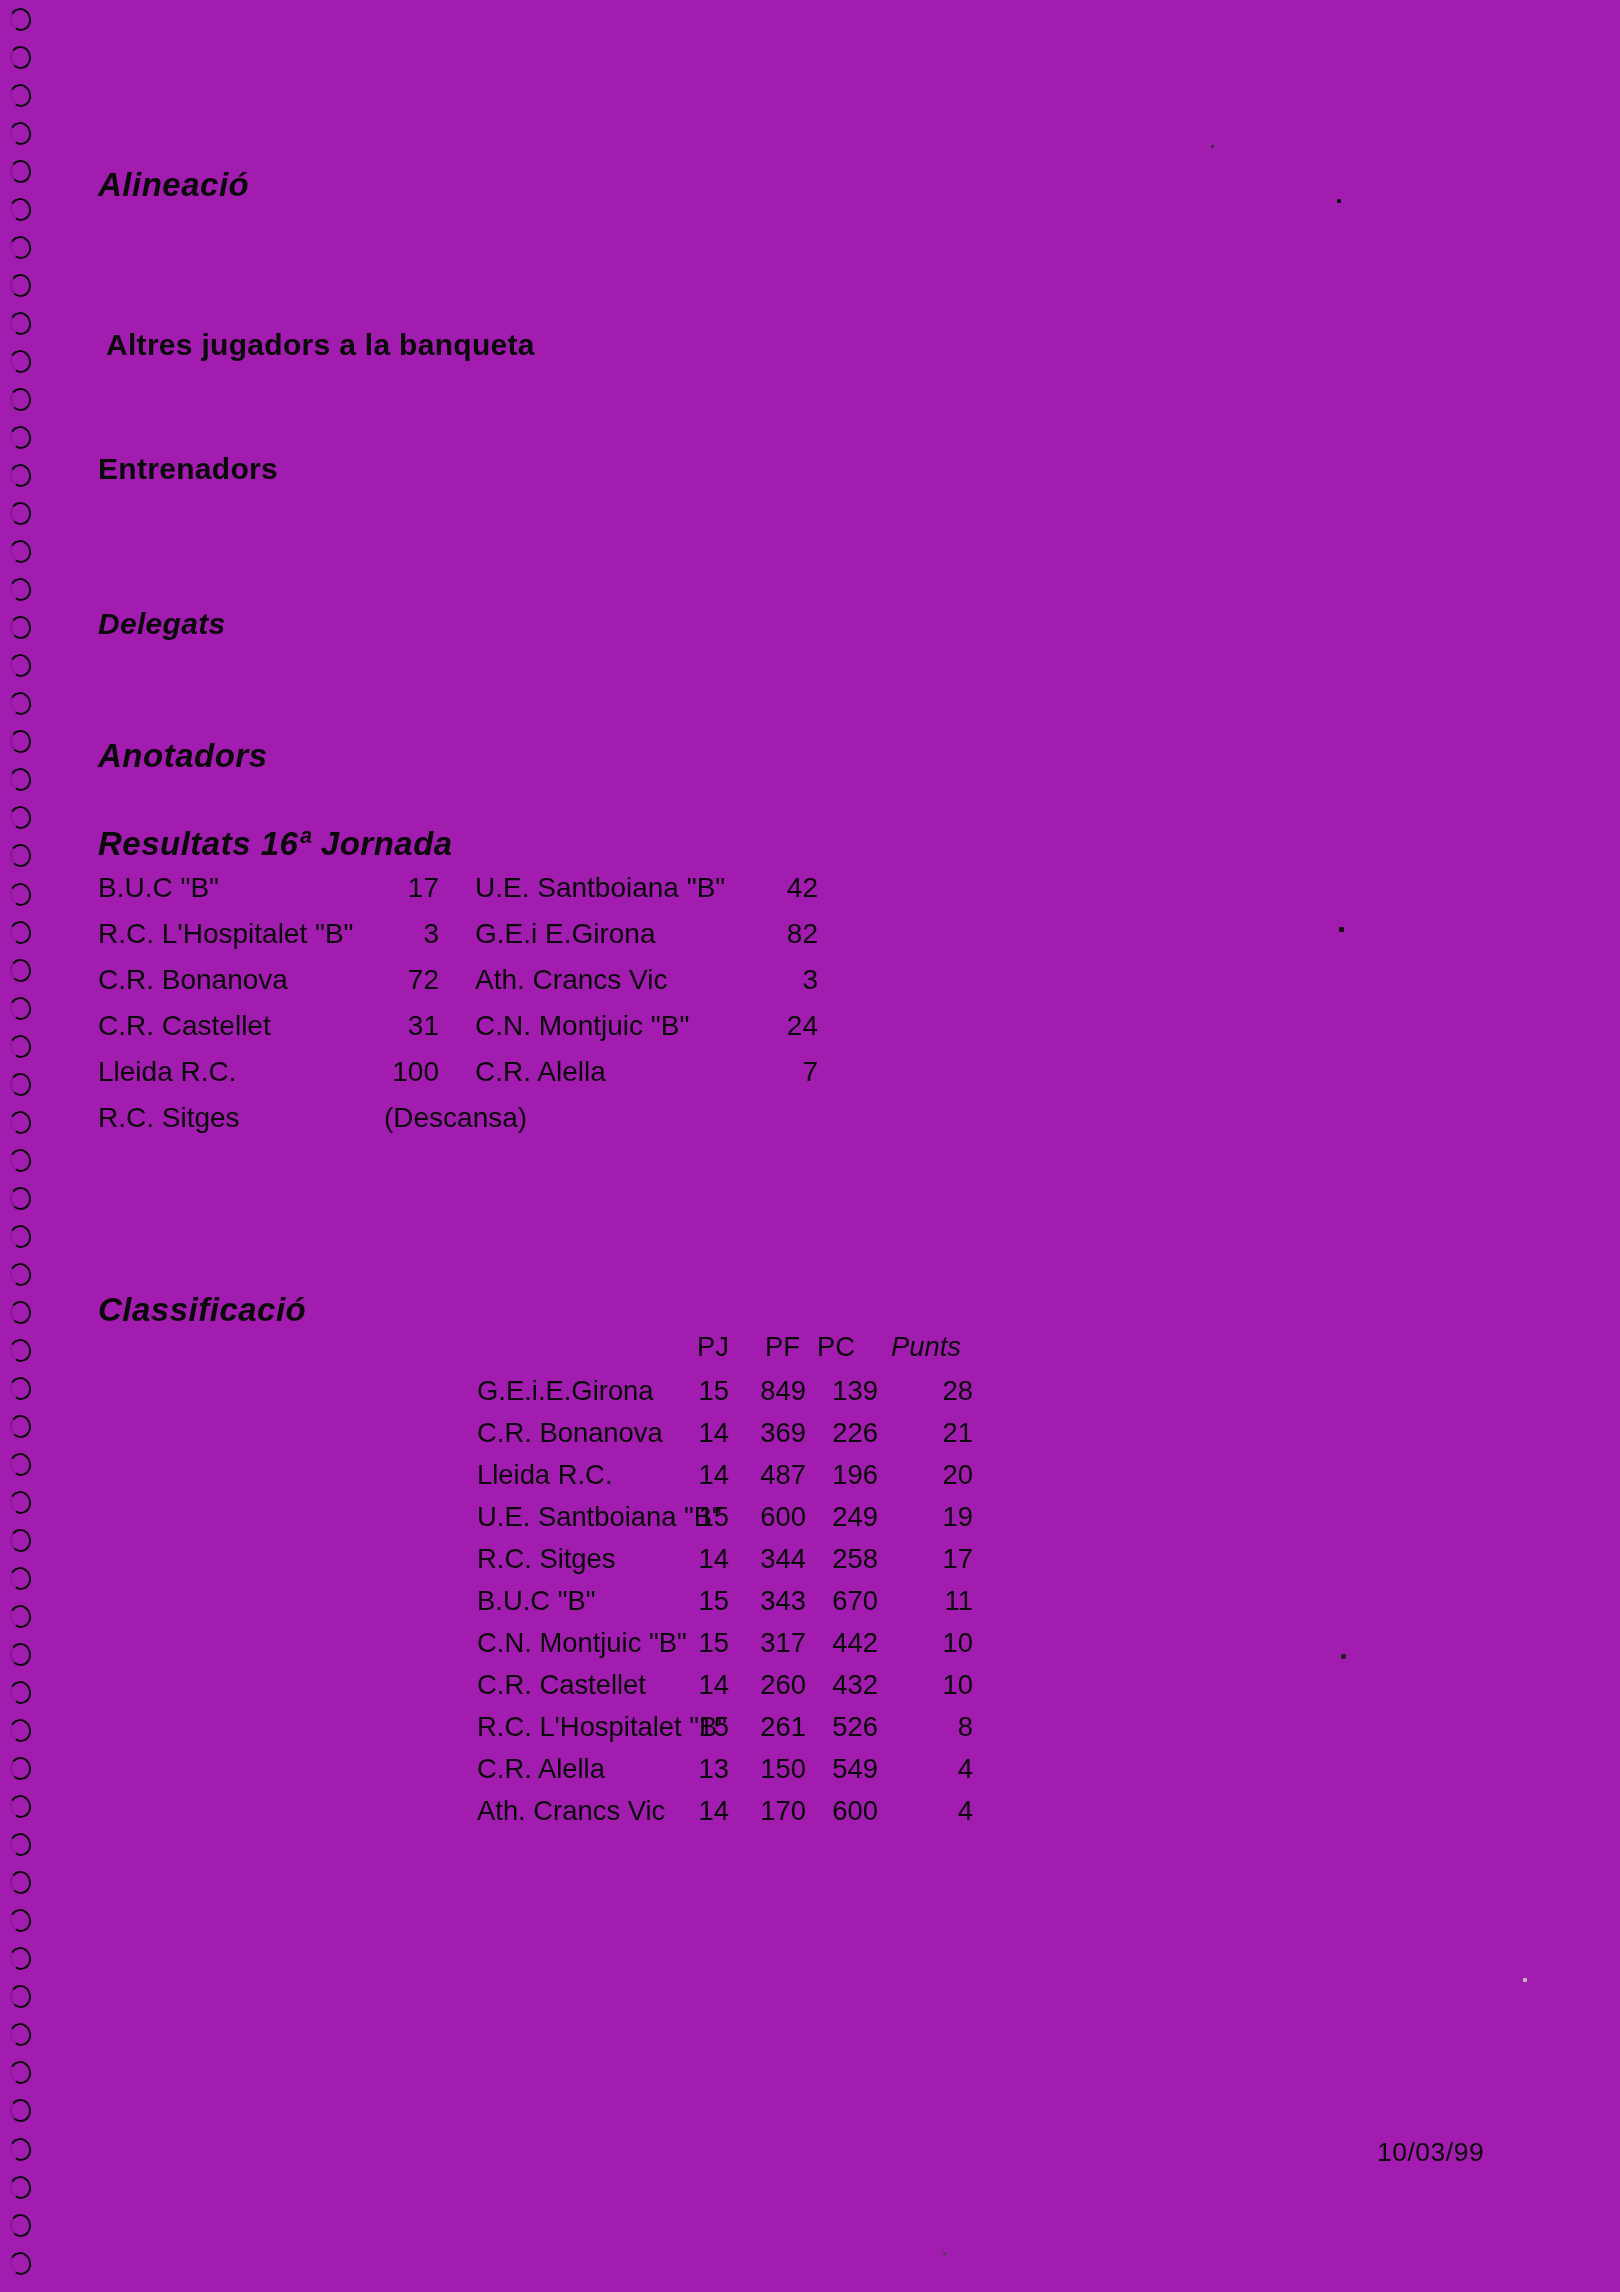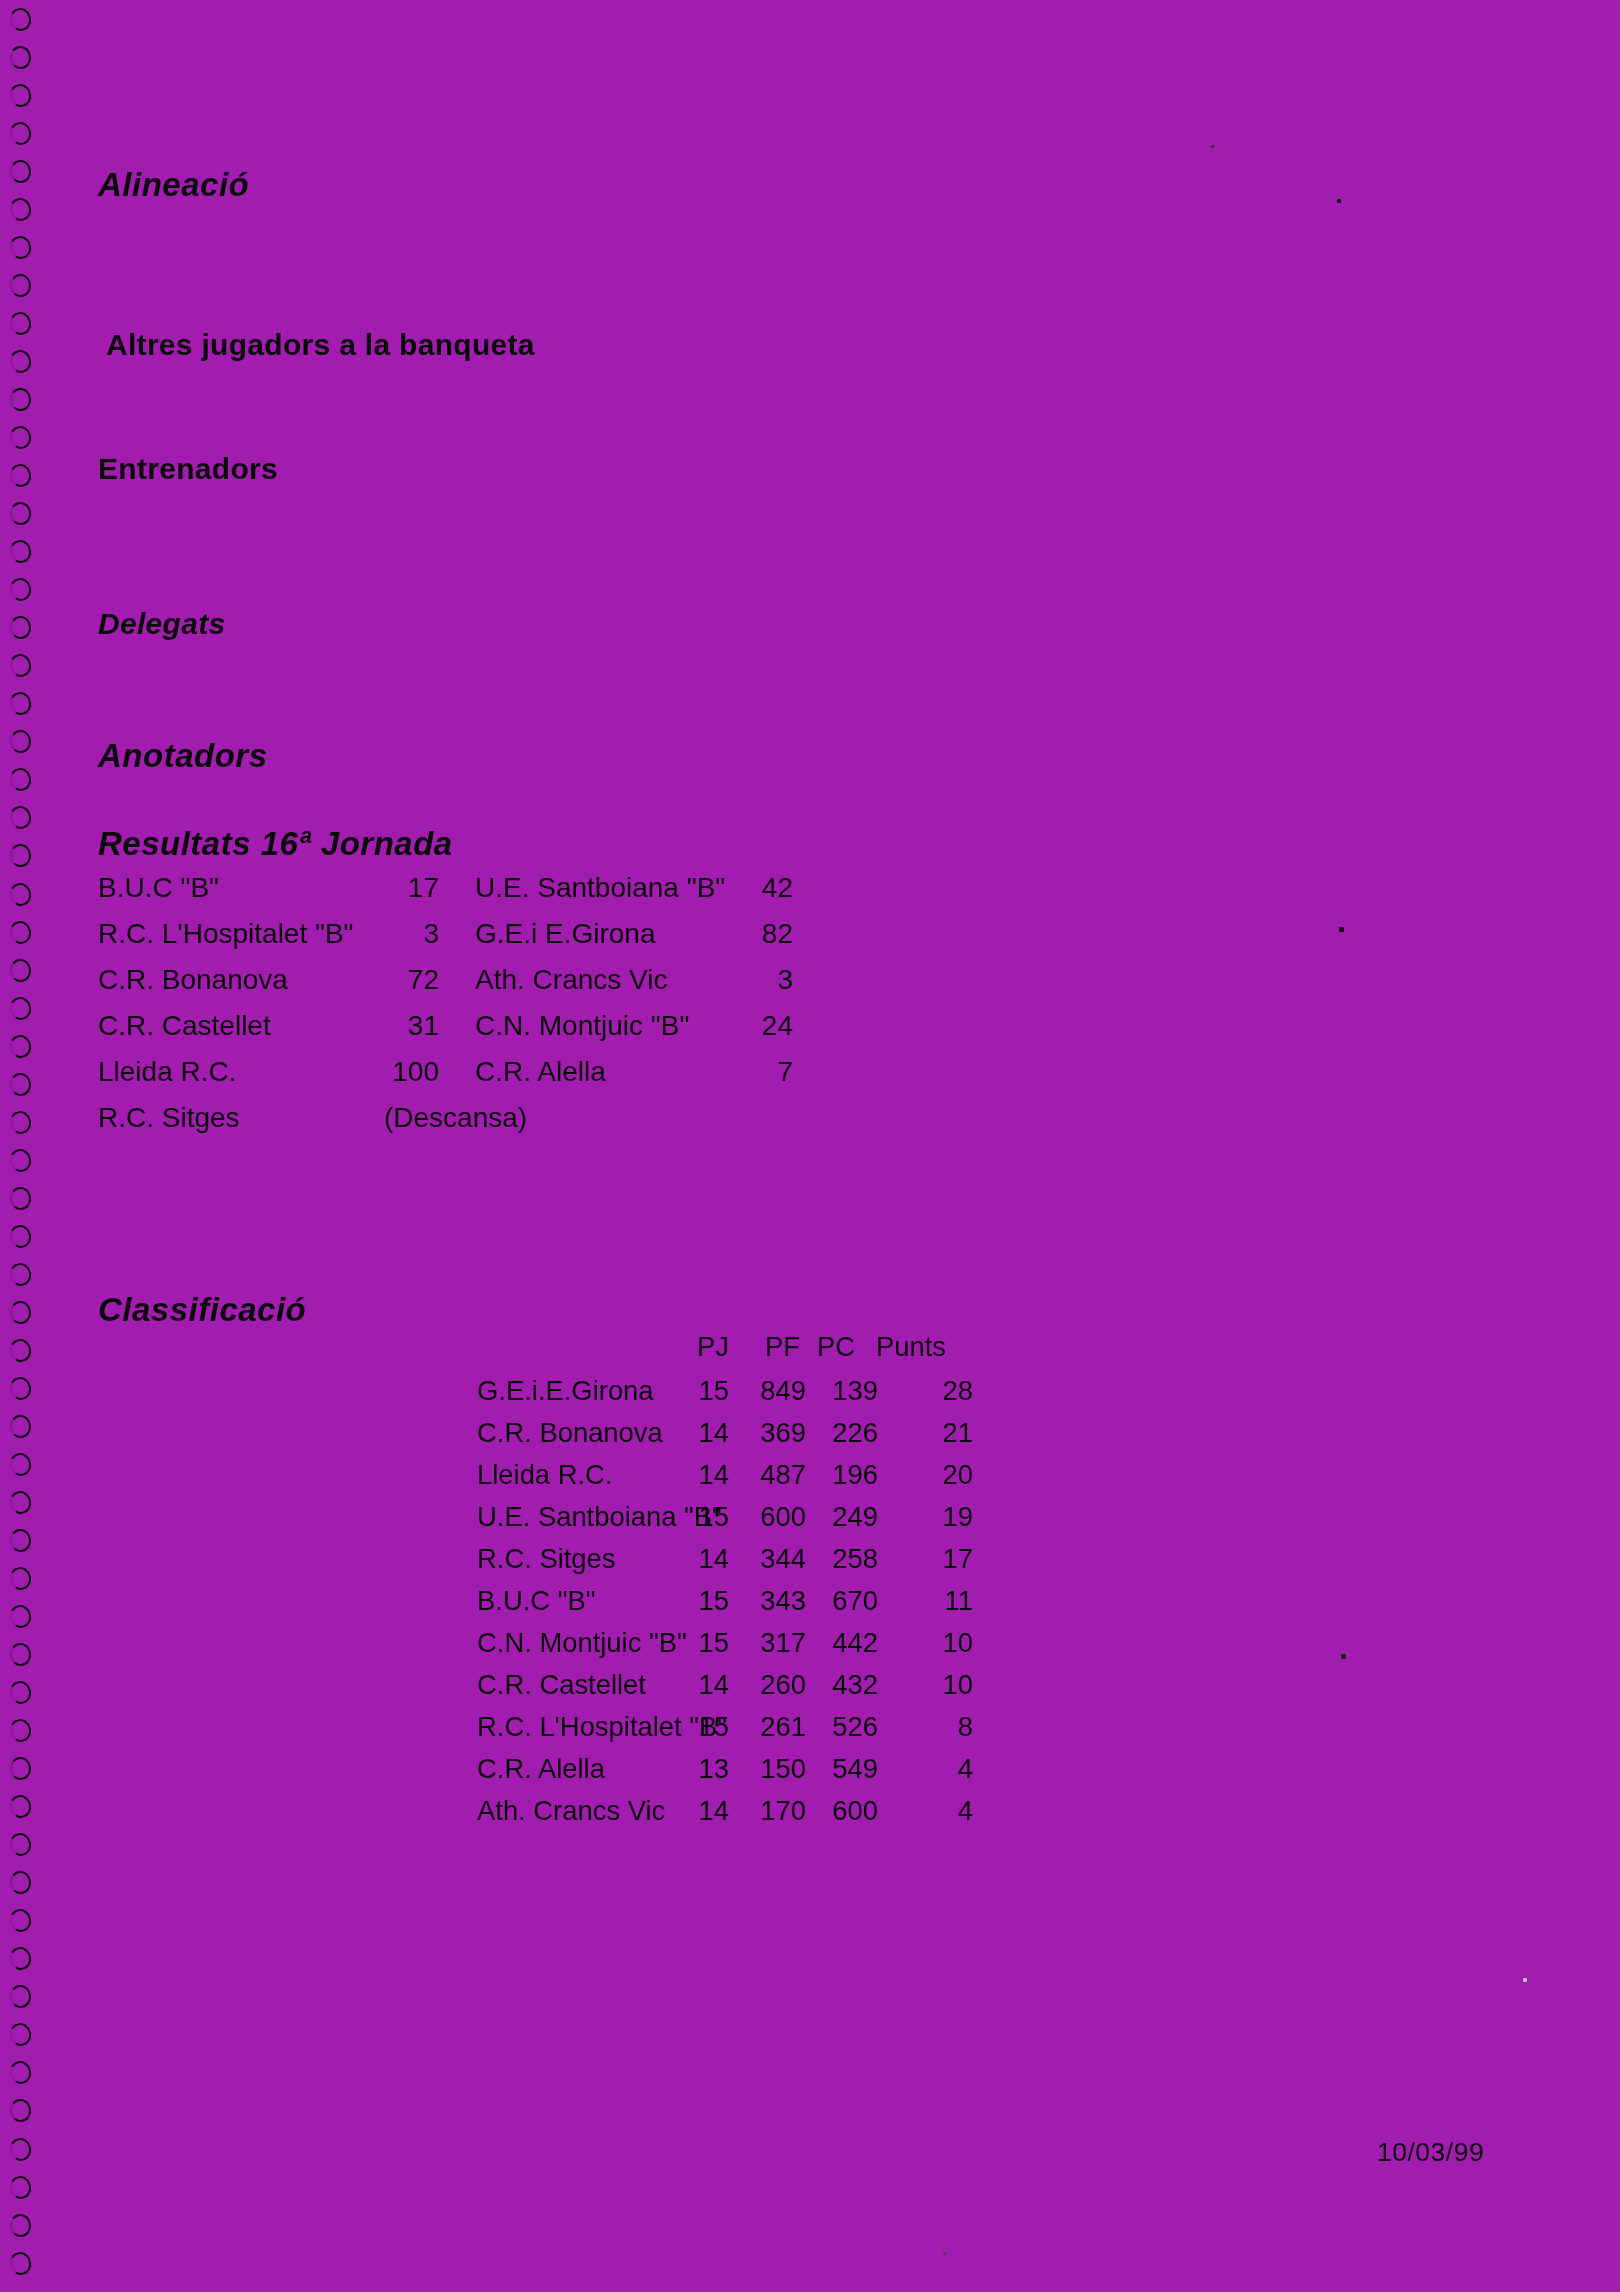--- a/index.html
+++ b/index.html
@@ -36,31 +36,31 @@
     letter-spacing:0.3px; line-height:1.1; white-space:nowrap;
   }
 
   
   .results { position:absolute; left:98px; top:872px; width:745px; }
   .m-row { position:relative; height:46px; font-size:28px; }
   .m-row span { position:absolute; top:0; white-space:nowrap; }
   .m-home   { left:0; }
   .m-hscore { left:243px; width:98px; text-align:right; }
   .m-away   { left:377px; }
-  .m-ascore { left:597px; width:98px; text-align:right; }
+  .m-ascore { left:622px; width:98px; text-align:right; }
   .m-note   { left:286px; }
 
   
   .standings { position:absolute; left:477px; top:1328px; width:529px; }
   .s-header { position:relative; height:47px; padding-top:2.9px; font-size:27.4px; }
   .s-header span { position:absolute; white-space:nowrap; }
   .h-pj    { left:174px; width:78px;  text-align:right; }
   .h-pf    { left:245px; width:78px;  text-align:right; }
   .h-pc    { left:300px; width:78px;  text-align:right; }
-  .h-punts { left:371px; width:98px; text-align:right; }
+  .h-punts { left:386px; width:98px; text-align:right;font-style:italic; }
   .s-row { position:relative; height:42px; font-size:27.4px; }
   .s-row span { position:absolute; top:0; white-space:nowrap; }
   .c-team  { left:0; }
   .c-pj    { left:174px; width:78px;  text-align:right; }
   .c-pf    { left:251px; width:78px;  text-align:right; }
   .c-pc    { left:323px; width:78px;  text-align:right; }
   .c-punts { left:398px; width:98px; text-align:right; }
 
   .date {
     position:absolute; left:1377px; top:2137px;

